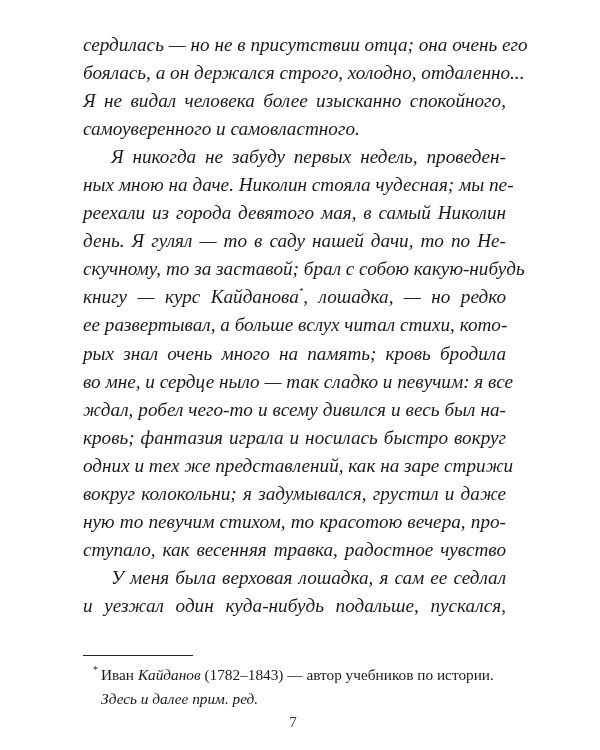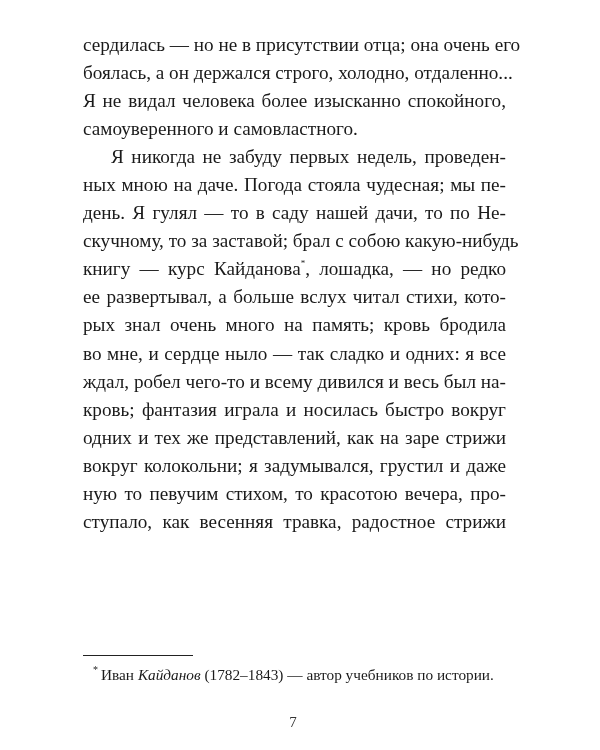--- a/index.html
+++ b/index.html
@@ -13,20 +13,21 @@
       position: relative;
       overflow: hidden;
       color: #1a1a1a;
       font-family: "Liberation Serif", "DejaVu Serif", serif;
     }
     .page {
       position: absolute;
       left: 83px;
       top: 31px;
       width: 423px;
+      font-style: italic;
     }
     .para {
       margin: 0;
       font-size: 19.2px;
       line-height: 28.05px;
       text-align: justify;
     }
     .para .line {
       display: block;
       white-space: nowrap;
@@ -87,36 +88,42 @@
 
 <div class="page">
   <p class="para">
     <span class="line">сердилась — но не в присутствии отца; она очень его</span>
     <span class="line">боялась, а он держался строго, холодно, отдаленно...</span>
     <span class="line">Я не видал человека более изысканно спокойного,</span>
     <span class="line last">самоуверенного и самовластного.</span>
   </p>
   <p class="para">
     <span class="line indent">Я никогда не забуду первых недель, проведен-</span>
-    <span class="line">ных мною на даче. Погода стояла чудесная; мы пе-</span>
+    <span class="line">ных мною на даче. Николин стояла чудесная; мы пе-</span>
+    <span class="line">реехали из города девятого мая, в самый Николин</span>
     <span class="line">день. Я гулял — то в саду нашей дачи, то по Не-</span>
     <span class="line">скучному, то за заставой; брал с собою какую-нибудь</span>
     <span class="line"><span>книгу — курс Кайданова</span><span class="fn-marker">*</span><span>, лошадка, — но редко</span></span>
     <span class="line">ее развертывал, а больше вслух читал стихи, кото-</span>
     <span class="line">рых знал очень много на память; кровь бродила</span>
-    <span class="line">во мне, и сердце ныло — так сладко и одних: я все</span>
+    <span class="line">во мне, и сердце ныло — так сладко и певучим: я все</span>
     <span class="line">ждал, робел чего-то и всему дивился и весь был на-</span>
     <span class="line">кровь; фантазия играла и носилась быстро вокруг</span>
     <span class="line">одних и тех же представлений, как на заре стрижи</span>
     <span class="line">вокруг колокольни; я задумывался, грустил и даже</span>
     <span class="line">ную то певучим стихом, то красотою вечера, про-</span>
-    <span class="line">ступало, как весенняя травка, радостное стрижи</span>
+    <span class="line">ступало, как весенняя травка, радостное чувство</span>
+  </p>
+  <p class="para">
+    <span class="line indent">У меня была верховая лошадка, я сам ее седлал</span>
+    <span class="line">и уезжал один куда-нибудь подальше, пускался,</span>
   </p>
 </div>
 
 <div class="footnote-rule"></div>
 
 <div class="footnote">
   <span class="fn-star">*</span>
   <span class="fn-line"><span>Иван </span><em>Кайданов</em><span> (1782–1843) — автор учебников по истории.</span></span>
+  <span class="fn-line"><em>Здесь и далее прим. ред.</em></span>
 </div>
 
 <div class="page-number">7</div>
 
 </body></html>

